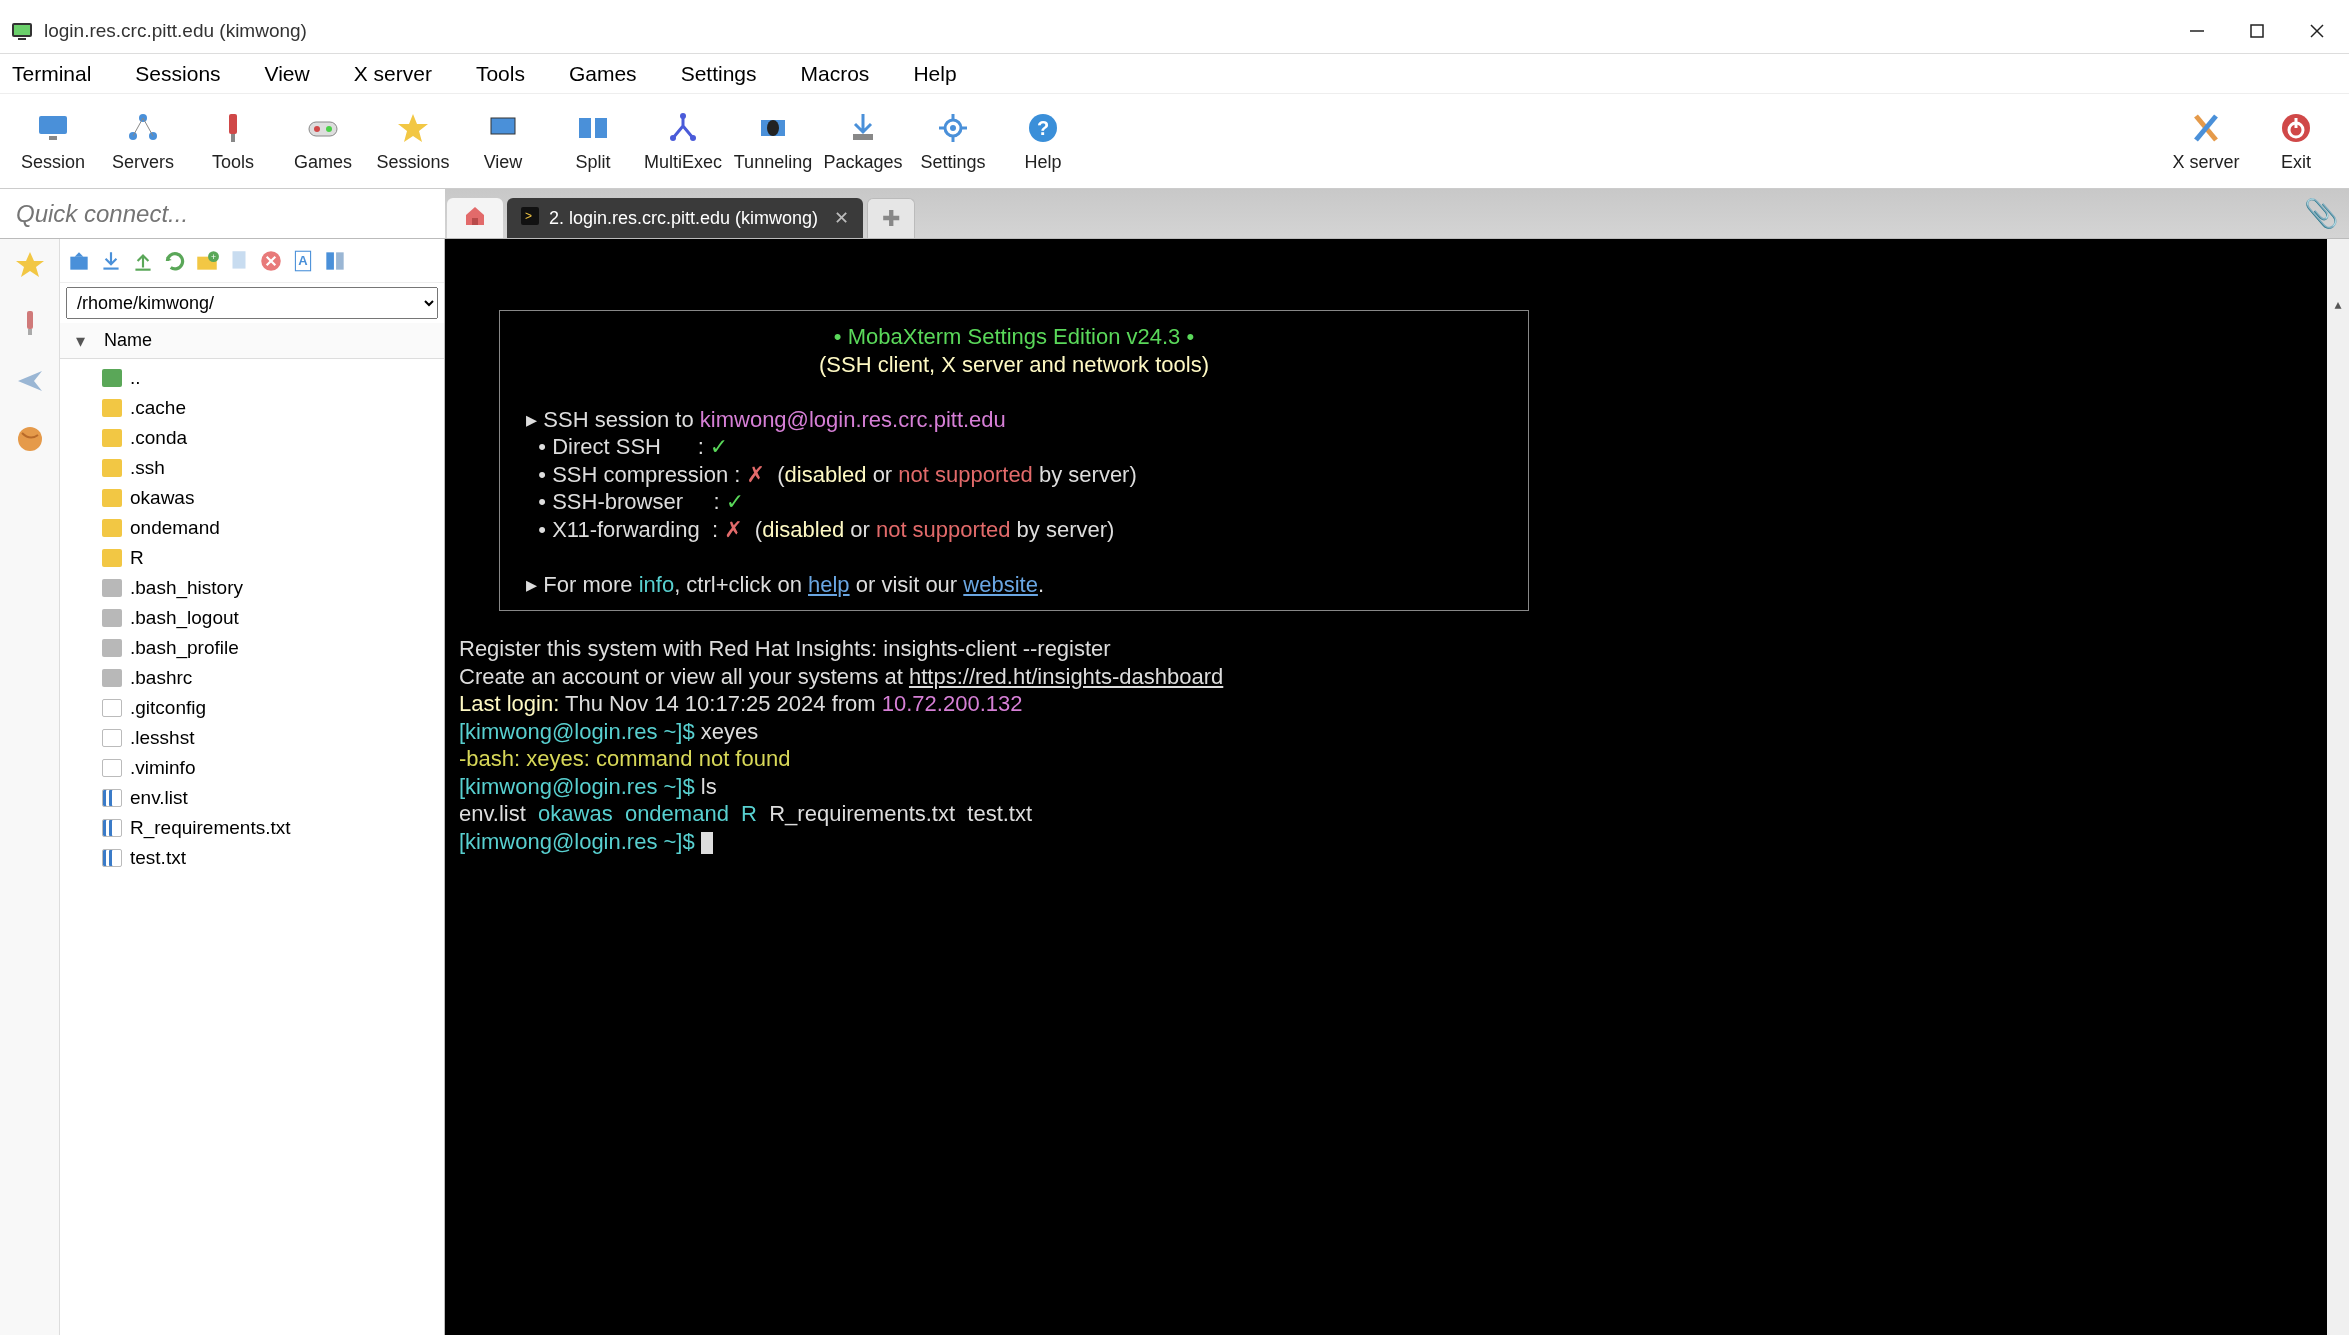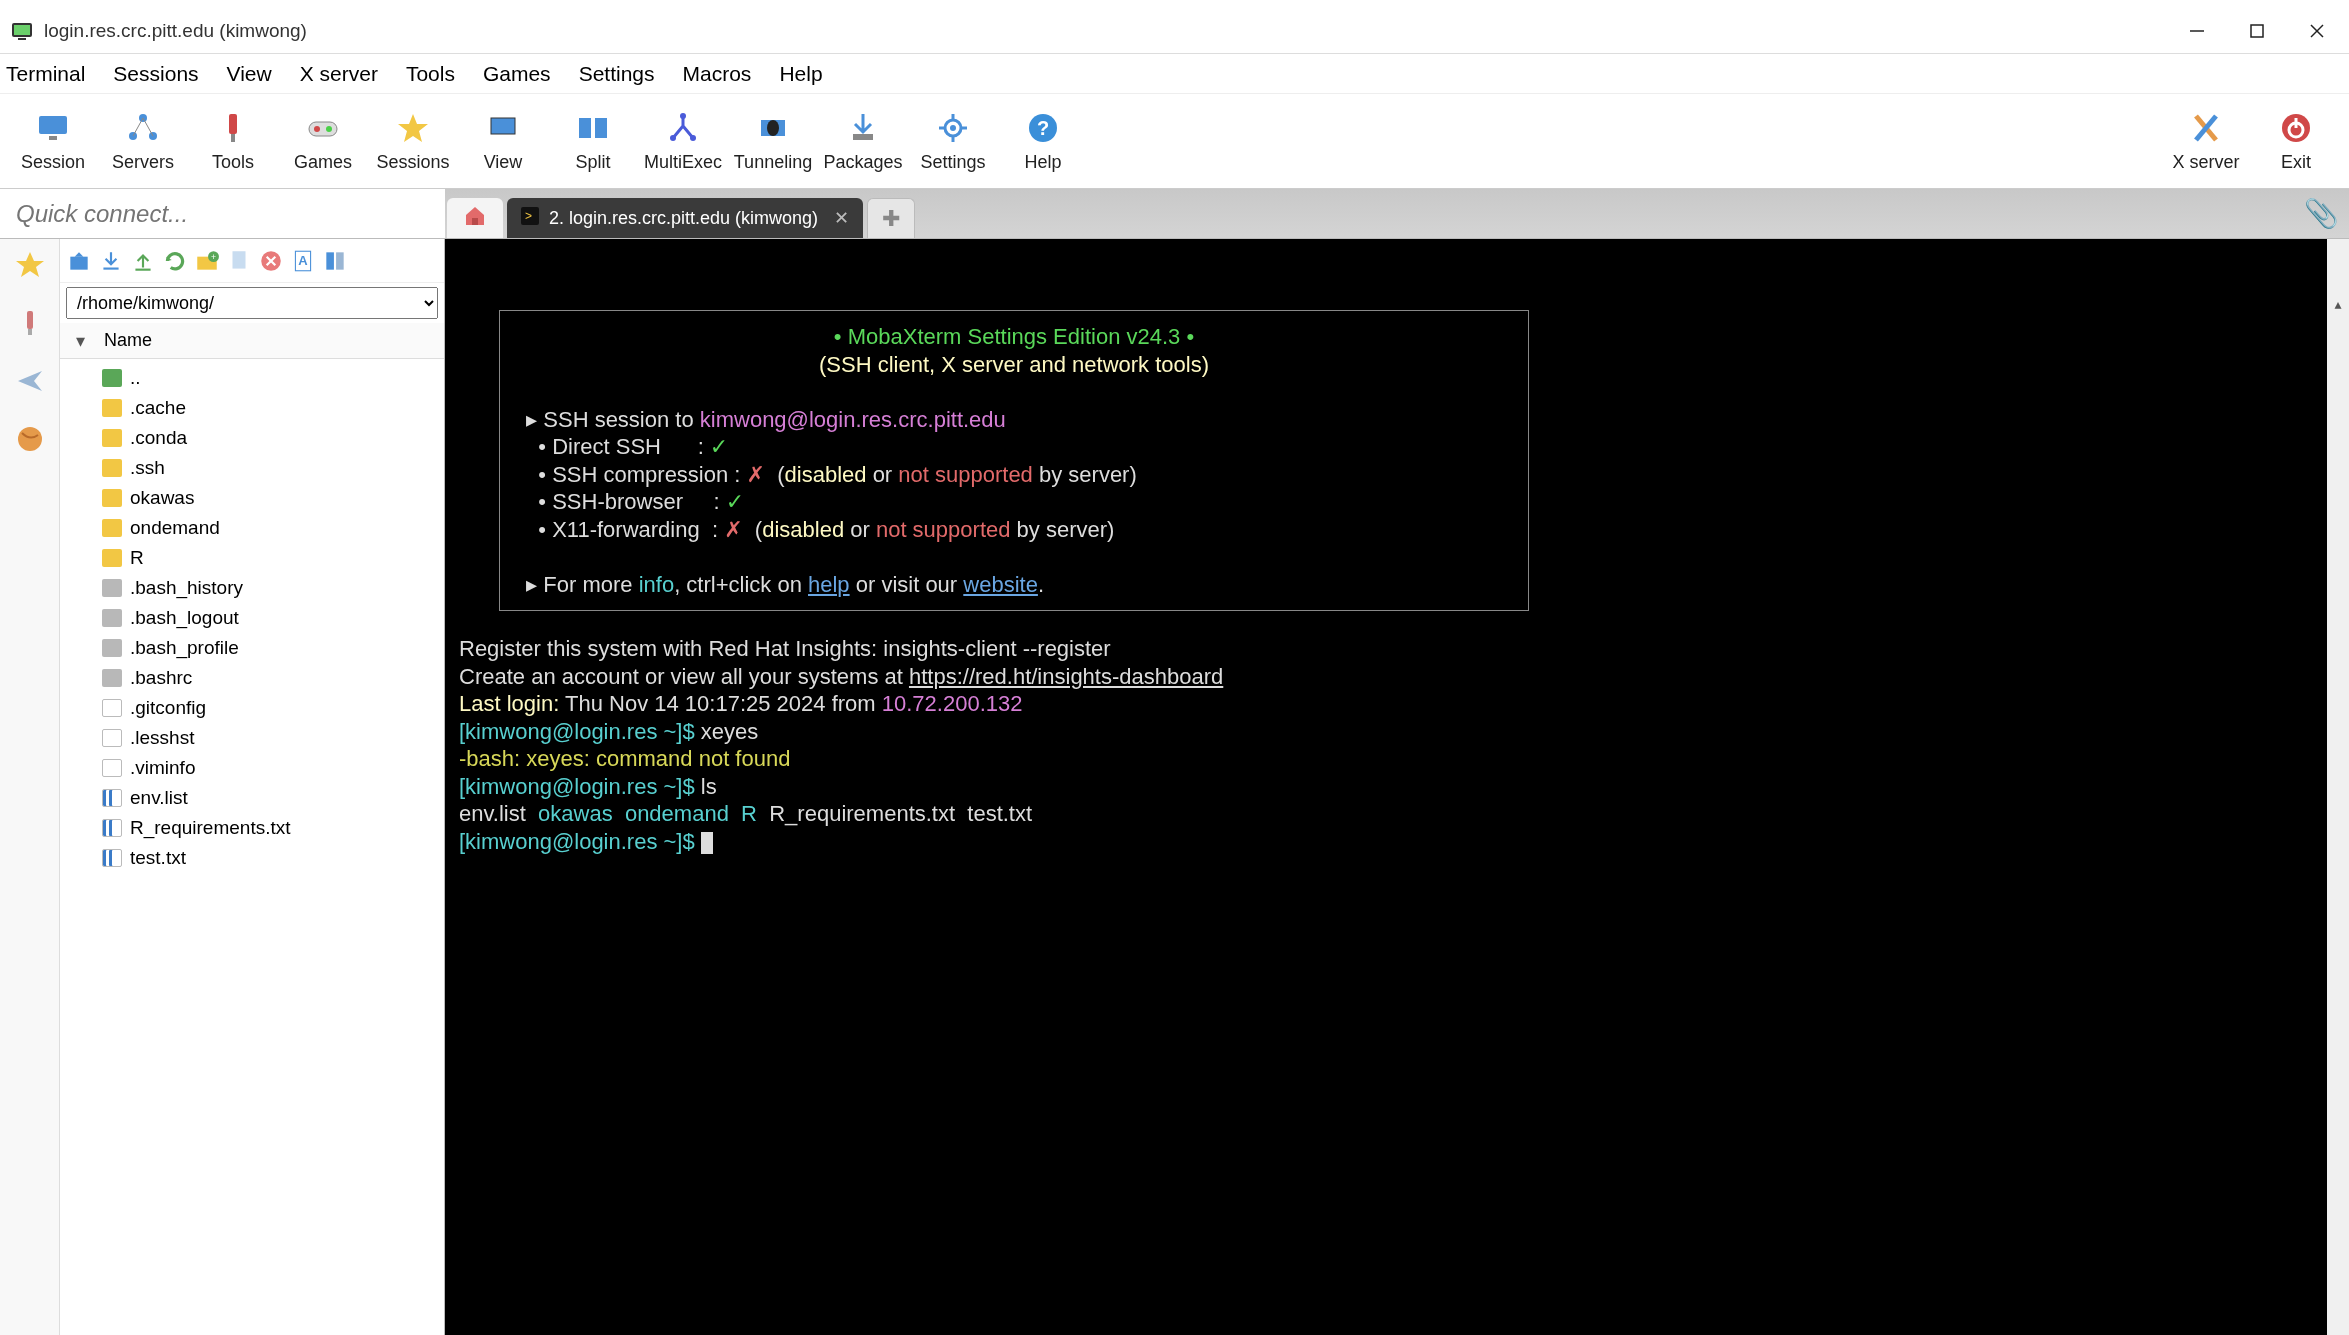--- a/index.html
+++ b/index.html
@@ -7,21 +7,21 @@
 
 
 .titlebar { height:45px; display:flex; align-items:center; padding:0 10px; border-bottom:1px solid #ddd;margin-top:9px; }
 .titlebar .appicon { width:24px; height:24px; margin-right:10px; }
 .titlebar-text { font-size:19px; color:#333; flex:1; }
 .win-btns { display:flex; gap:40px; align-items:center; padding-right:12px;}
 .win-btn { width:20px; height:20px; display:flex; align-items:center; justify-content:center; cursor:pointer; }
 .win-btn svg { width:20px; height:20px; }
 
 
-.menubar { height:40px; display:flex; align-items:center; padding:0 6px; gap:28px; font-size:21px; border-bottom:1px solid #eee;}
+.menubar { height:40px; display:flex; align-items:center; padding:0 12px; gap:44px; font-size:21px; border-bottom:1px solid #eee;}
 .menuitem { cursor:pointer; }
 
 
 .toolbar { height:95px; display:flex; align-items:center; padding:0 8px; border-bottom:1px solid #ccc; }
 .tool { display:flex; flex-direction:column; align-items:center; justify-content:center; width:90px; cursor:pointer; }
 .tool .ticon { width:36px; height:36px; display:flex; align-items:center; justify-content:center; margin-bottom:6px;}
 .tool-label { font-size:18px; color:#222; }
 .toolbar .spacer { flex:1; }
 
 

